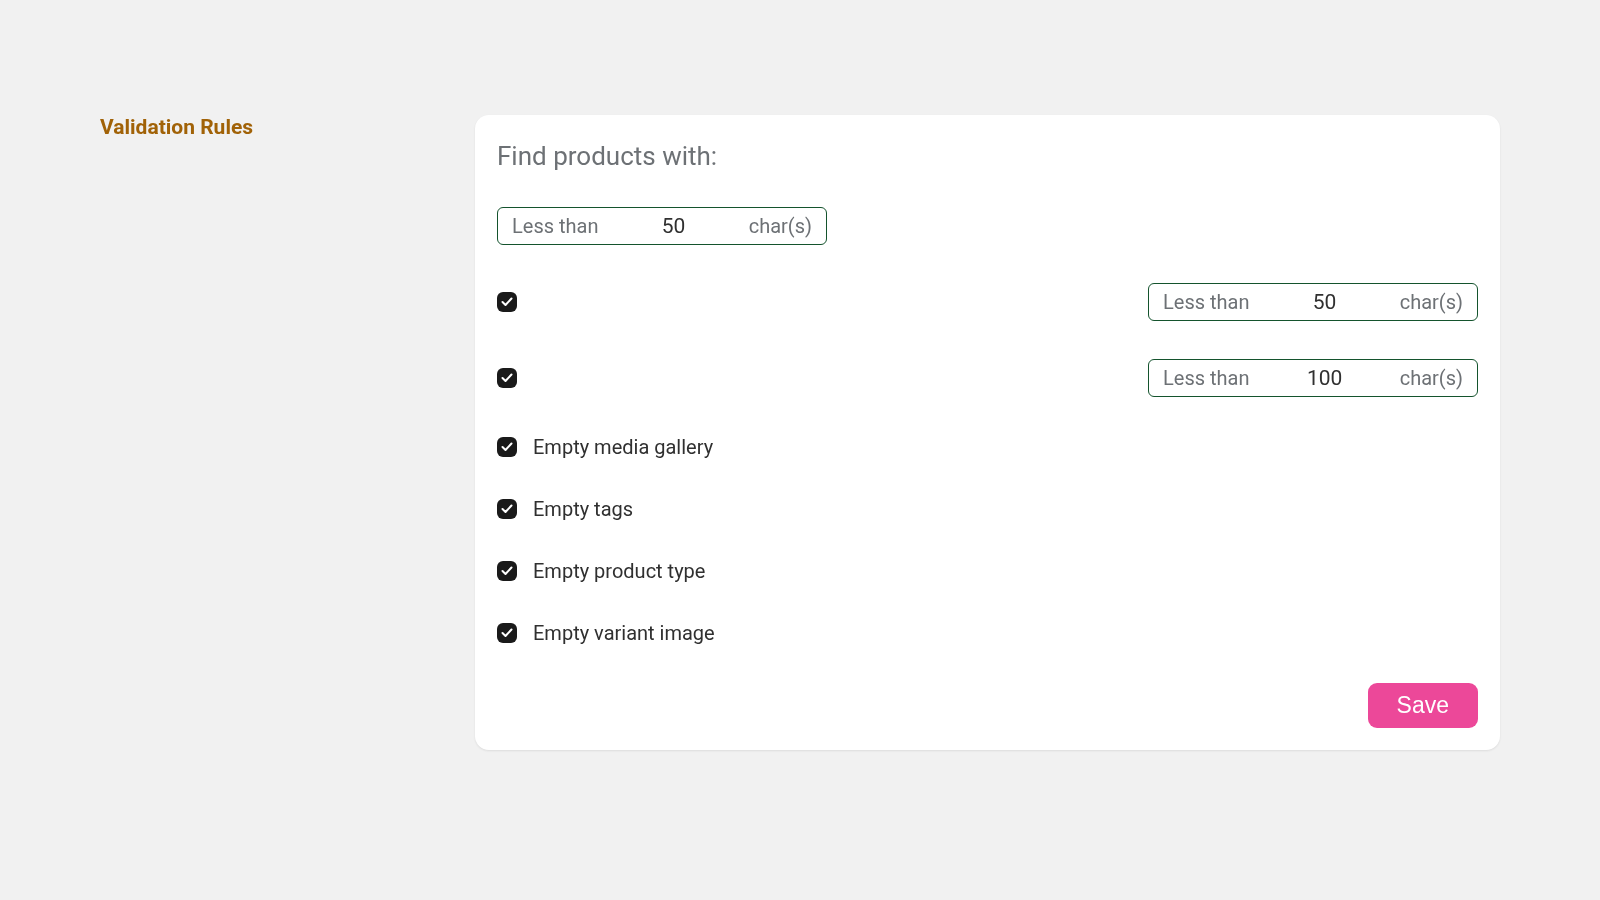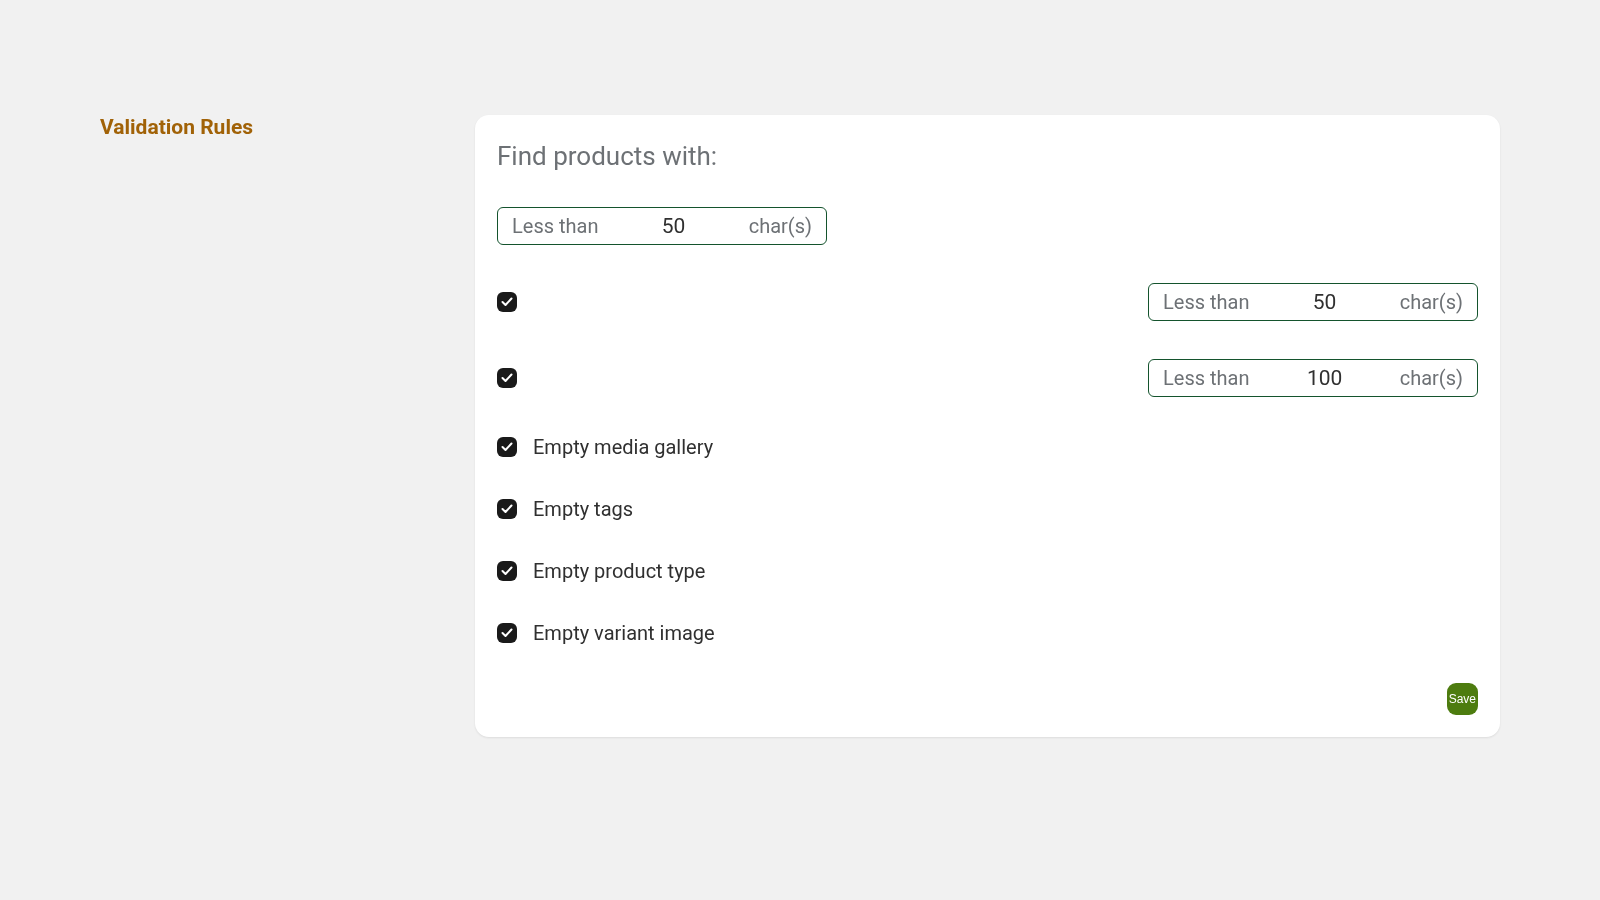--- a/index.html
+++ b/index.html
@@ -96,27 +96,27 @@
     text-align: center;
     background: transparent;
     font-family: inherit;
   }
   .card-footer {
     display: flex;
     justify-content: flex-end;
     margin-top: 18px;
   }
   .save-btn {
-    background: #4d7c0f;
+    background: #ec4899;
     color: #ffffff;
-    font-size: 12px;
+    font-size: 23px;
     font-weight: 500;
     border: none;
     border-radius: 9px;
-    padding: 9px 2px;
+    padding: 9px 29px;
     cursor: pointer;
   }
 </style>
 </head>
 <body>
 
 <div class="layout">
   <aside class="sidebar">
     <h2>Validation Rules</h2>
   </aside>

